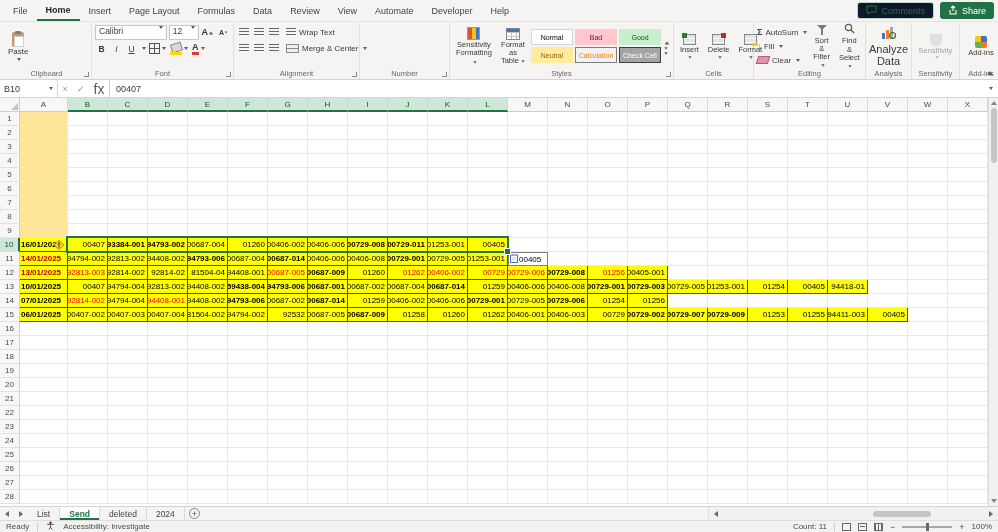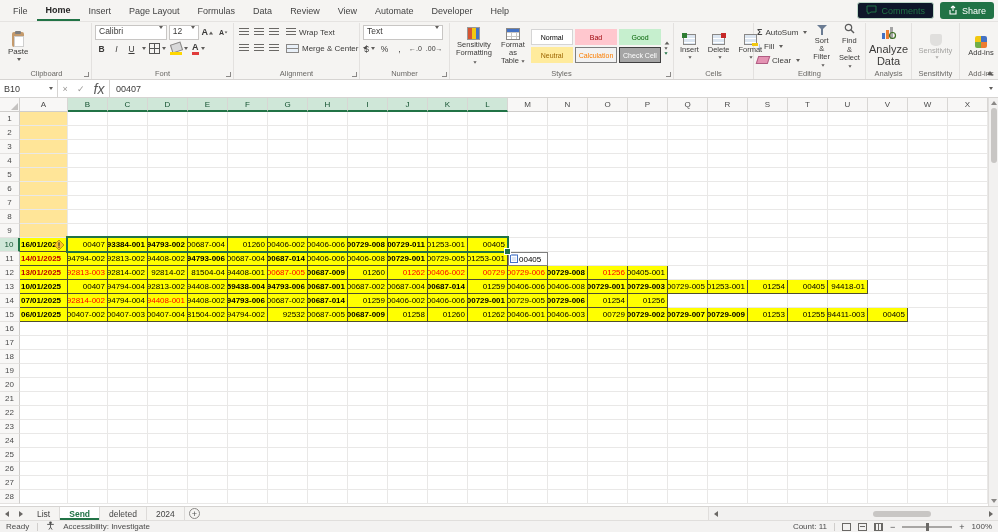--- a/index.html
+++ b/index.html
@@ -66,21 +66,21 @@
 .ic-funnel::before{content:"";position:absolute;left:1px;top:1px;border-left:5px solid transparent;border-right:5px solid transparent;border-top:5px solid #6b7c93}
 .ic-funnel::after{content:"";position:absolute;left:5px;top:5px;width:2px;height:6px;background:#6b7c93}
 .ic-sens{width:12px;height:12px;background:#c8c6c4;border-radius:2px 2px 5px 5px}
 .ic-addin{width:12px;height:12px;background:conic-gradient(#4472c4 0 25%,#ed7d31 0 50%,#70ad47 0 75%,#f2c811 0);border-radius:2px}
 .grayed{opacity:.45}
 
 
 .fbar{height:18px;background:#3b82f6;border-bottom:1px solid #d6d4d2;display:flex;align-items:stretch}
 .namebox{width:58px;background:#fff;border-right:1px solid #d6d4d2;display:flex;align-items:center;padding:0 4px;font-size:9px;gap:12px}
 .fbtns{width:52px;display:flex;align-items:center;justify-content:space-around;border-right:1px solid #d6d4d2;background:#fff;color:#9a9896}
-.fxtxt{font-style:italic;font-size:14px;color:#5b5b5b}
+.fxtxt{font-size:14px;color:#5b5b5b}
 .fvalue{flex:1;background:#fff;display:flex;align-items:center;padding:0 6px;font-size:9px}
 .fexpand{width:16px;background:#fff;display:flex;align-items:center;justify-content:center}
 
 
 #grid-wrap{position:absolute;top:98px;left:0;width:988px;height:408px;background:#fff;overflow:hidden}
 .hdr-row{display:flex;height:14px}
 .corner{width:20px;height:14px;background:#f8f7f6;border-right:1px solid #cfcdcb;border-bottom:1px solid #cfcdcb;position:relative;flex:none}
 .corner::after{content:"";position:absolute;right:1px;bottom:1px;border-left:7px solid transparent;border-bottom:7px solid #c4c2c0}
 .chdr{width:40px;height:14px;font-size:8px;color:#4a4a4a;display:flex;align-items:center;justify-content:center;border-right:1px solid #d8d6d4;border-bottom:1px solid #cfcdcb;background:#f8f7f6;flex:none;cursor:pointer}
 .chdr.cA{width:48px}
@@ -253,36 +253,20 @@
             <span>Merge &amp; Center</span>
             <span class="chev"></span>
           </div>
       </div>
     </div>
     <span class="rgroup-label">Alignment</span>
     <span class="launcher"></span>
   </div>
 
   <div class="rgroup" style="width:90px">
-    <div class="rowsplit" style="width:100%">
-      <div class="combo" style="width:80px">
-          <span style="flex:1">Text</span>
-          <span class="chev"></span>
-        </div>
-      <div class="hrow">
-        <span class="minibtn">
-            <span>$</span>
-            <span class="chev"></span>
-          </span>
-        <span class="minibtn">%</span>
-        <span class="minibtn">,</span>
-        <span class="minibtn" style="font-size:7px">←.0</span>
-        <span class="minibtn" style="font-size:7px">.00→</span>
-      </div>
-    </div>
     <span class="rgroup-label">Number</span>
     <span class="launcher"></span>
   </div>
 
   <div class="rgroup" style="width:224px">
     <div class="gcontent" style="width:100%">
       <div class="bigbtn" style="width:46px">
         <span class="ic ic-cf"></span>
         <span style="font-size:7.5px"><span>Sensitivity</span><br><span>Formatting</span><span class="chev" style="transform:scale(.8)"></span></span>
       </div>

